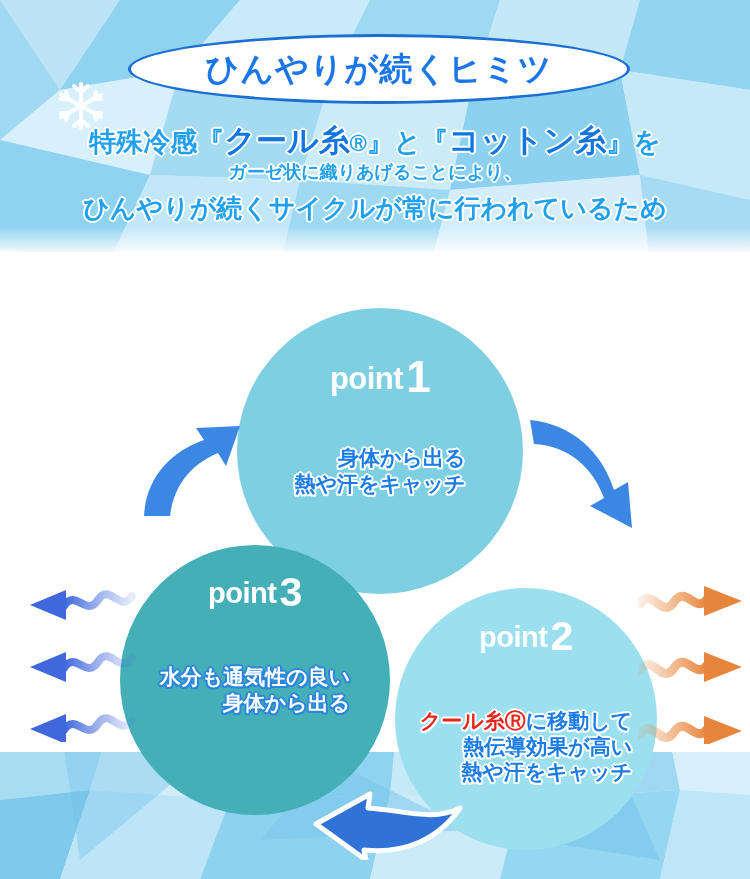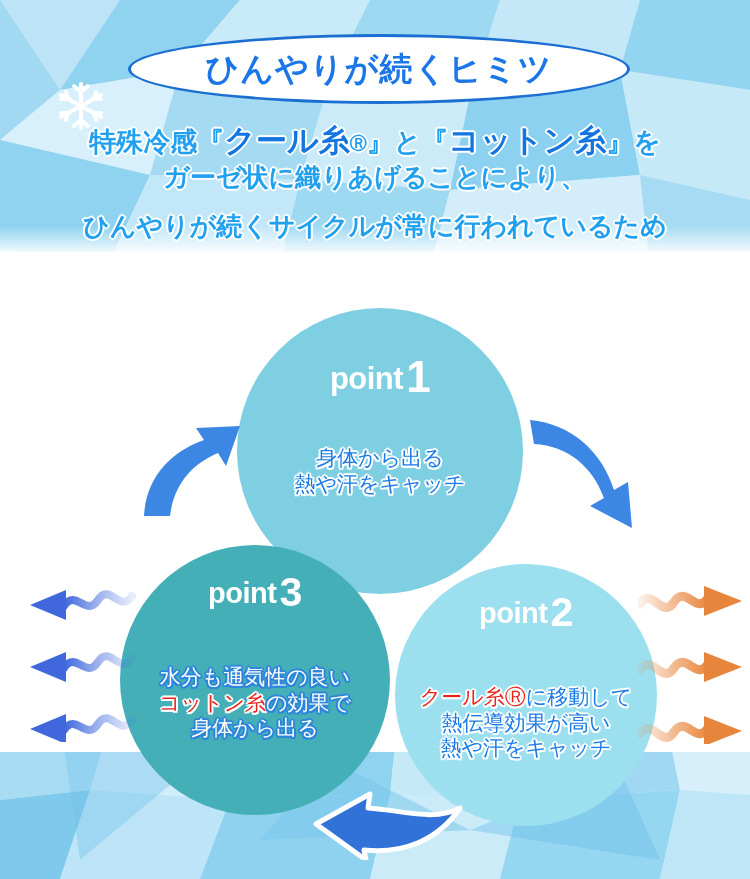--- a/index.html
+++ b/index.html
@@ -44,42 +44,42 @@
   }
   .sub-line{
     color:#22A0F0;font-weight:bold;white-space:nowrap;line-height:1.28;
     text-shadow:
       2px 0 0 #fff,-2px 0 0 #fff,0 2px 0 #fff,0 -2px 0 #fff,
       1.4px 1.4px 0 #fff,-1.4px 1.4px 0 #fff,1.4px -1.4px 0 #fff,-1.4px -1.4px 0 #fff;
   }
   .sub-line.l1{font-size:27px;}
   .sub-line.l1 .big{font-size:31px;color:#1275E0;}
   .sub-line.l1 .reg{font-size:17px;vertical-align:2px;}
-  .sub-line.l2{font-size:26px;}
-  .sub-line.l3{font-size:26px;margin-top:16px;}
+  .sub-line.l2{font-size:18px;}
+  .sub-line.l3{font-size:26px;margin-top:8px;}
 
   
   .circle{
     position:absolute;border-radius:50%;z-index:5;
     display:flex;flex-direction:column;align-items:center;gap:23px;
   }
   #c1{left:237px;top:308px;width:286px;height:286px;background:#7FCFE2;}
-  #c2{left:395px;top:564px;width:262px;height:262px;background:#9CE0F0;z-index:4;}
+  #c2{left:395px;top:588px;width:262px;height:262px;background:#9CE0F0;z-index:4;}
   #c3{left:120px;top:545px;width:270px;height:270px;background:#45AFB8;z-index:6;}
 
   .point-label{
     color:#ffffff;font-weight:bold;line-height:1;white-space:nowrap;
     letter-spacing:-0.5px;
   }
   #c1 .point-label{font-size:31px;margin-top:47px;}
   #c2 .point-label{font-size:29px;margin-top:28px;}
   #c3 .point-label{font-size:29px;margin-top:27px;}
   .point-label .num{font-size:1.42em;vertical-align:-3px;margin-left:3px;}
 
-  .body-text{text-align:center;white-space:nowrap;line-height:1.22;font-weight:normal;}
+  .body-text{text-align:right;white-space:nowrap;line-height:1.22;font-weight:bold;}
   
   .body-text.blue{
     color:#1B7BE8;font-size:21px;
     text-shadow:
       2px 0 0 #fff,-2px 0 0 #fff,0 2px 0 #fff,0 -2px 0 #fff,
       1.5px 1.5px 0 #fff,-1.5px 1.5px 0 #fff,1.5px -1.5px 0 #fff,-1.5px -1.5px 0 #fff;
   }
   .body-text.blue .hl{color:#E8241B;}
   
   .body-text.white{
@@ -260,18 +260,17 @@
       <div><span class="hl">クール糸Ⓡ</span><span>に移動して</span></div>
       <div>熱伝導効果が高い</div>
       <div>熱や汗をキャッチ</div>
     </div>
   </div>
 
   <div class="circle" id="c3">
     <div class="point-label"><span>point</span><span class="num">3</span></div>
     <div class="body-text white">
       <div>水分も通気性の良い</div>
-      <div><span class="hl">コットン糸</span><span>の効果で</span></div>
       <div>身体から出る</div>
     </div>
   </div>
 
 </div>
 
 </body></html>

